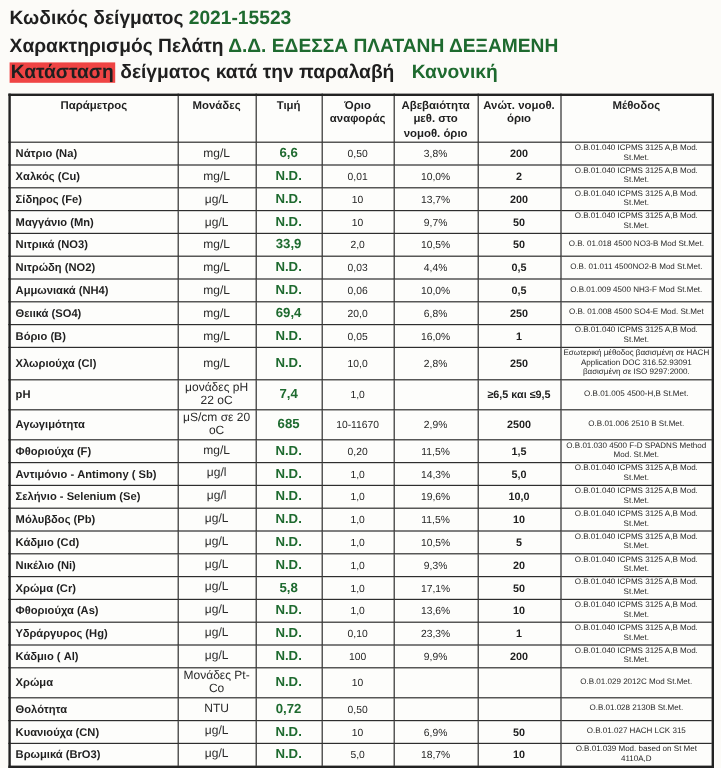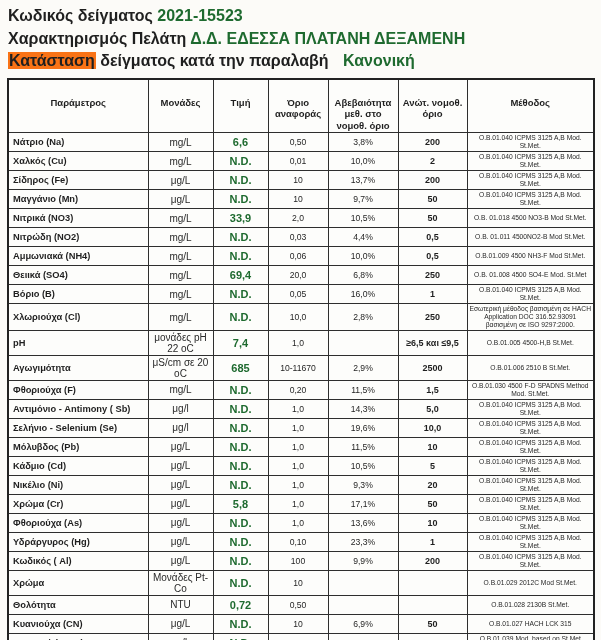--- a/index.html
+++ b/index.html
@@ -20,21 +20,21 @@
   .info-block { margin:7px 0 0 8px; }
   .info-line {
     font-size:16px;
     font-weight:bold;
     margin:0 0 4.5px 0;
     white-space:nowrap;
   }
   .info-label { display:inline-block; min-width:113px; }
   .info-label.no-min { min-width:0; margin-right:10px; }
   .green { color:#1e6a2f; }
-  .hl { background:#f97316; padding:0 1px; }
+  .hl { background:#ef4444; padding:0 1px; }
 
   table.results {
     border-collapse:collapse;
     table-layout:fixed;
     width:586px;
     margin:8px 0 0 7px;
     border:2px solid #222;
     background:#fdfdfb;
   }
   th, td {
@@ -42,21 +42,21 @@
     padding:1px 2px;
     text-align:center;
     vertical-align:middle;
     overflow:hidden;
   }
   th {
     font-size:9.5px;
     font-weight:bold;
     vertical-align:top;
     height:34px;
-    padding-top:17px;
+    padding-top:3px;
     line-height:1.2;
   }
   td { height:16px; }
   td.c-param {
     text-align:left;
     font-weight:bold;
     font-size:9.3px;
     padding-left:4px;
   }
   td.c-units { font-size:10px; color:#2a2a2a; }
@@ -291,21 +291,21 @@
         <tr>
           <td class="c-param">Υδράργυρος (Hg)</td>
           <td class="c-units">μg/L</td>
           <td class="c-value">N.D.</td>
           <td class="c-ref">0,10</td>
           <td class="c-unc">23,3%</td>
           <td class="c-limit">1</td>
           <td class="c-method">O.B.01.040 ICPMS 3125 A,B Mod. St.Met.</td>
         </tr>
         <tr>
-          <td class="c-param">Κωδικός ( Al)</td>
+          <td class="c-param">Κάδμιο ( Al)</td>
           <td class="c-units">μg/L</td>
           <td class="c-value">N.D.</td>
           <td class="c-ref">100</td>
           <td class="c-unc">9,9%</td>
           <td class="c-limit">200</td>
           <td class="c-method">O.B.01.040 ICPMS 3125 A,B Mod. St.Met.</td>
         </tr>
         <tr>
           <td class="c-param">Χρώμα</td>
           <td class="c-units">Μονάδες Pt-Co</td>

